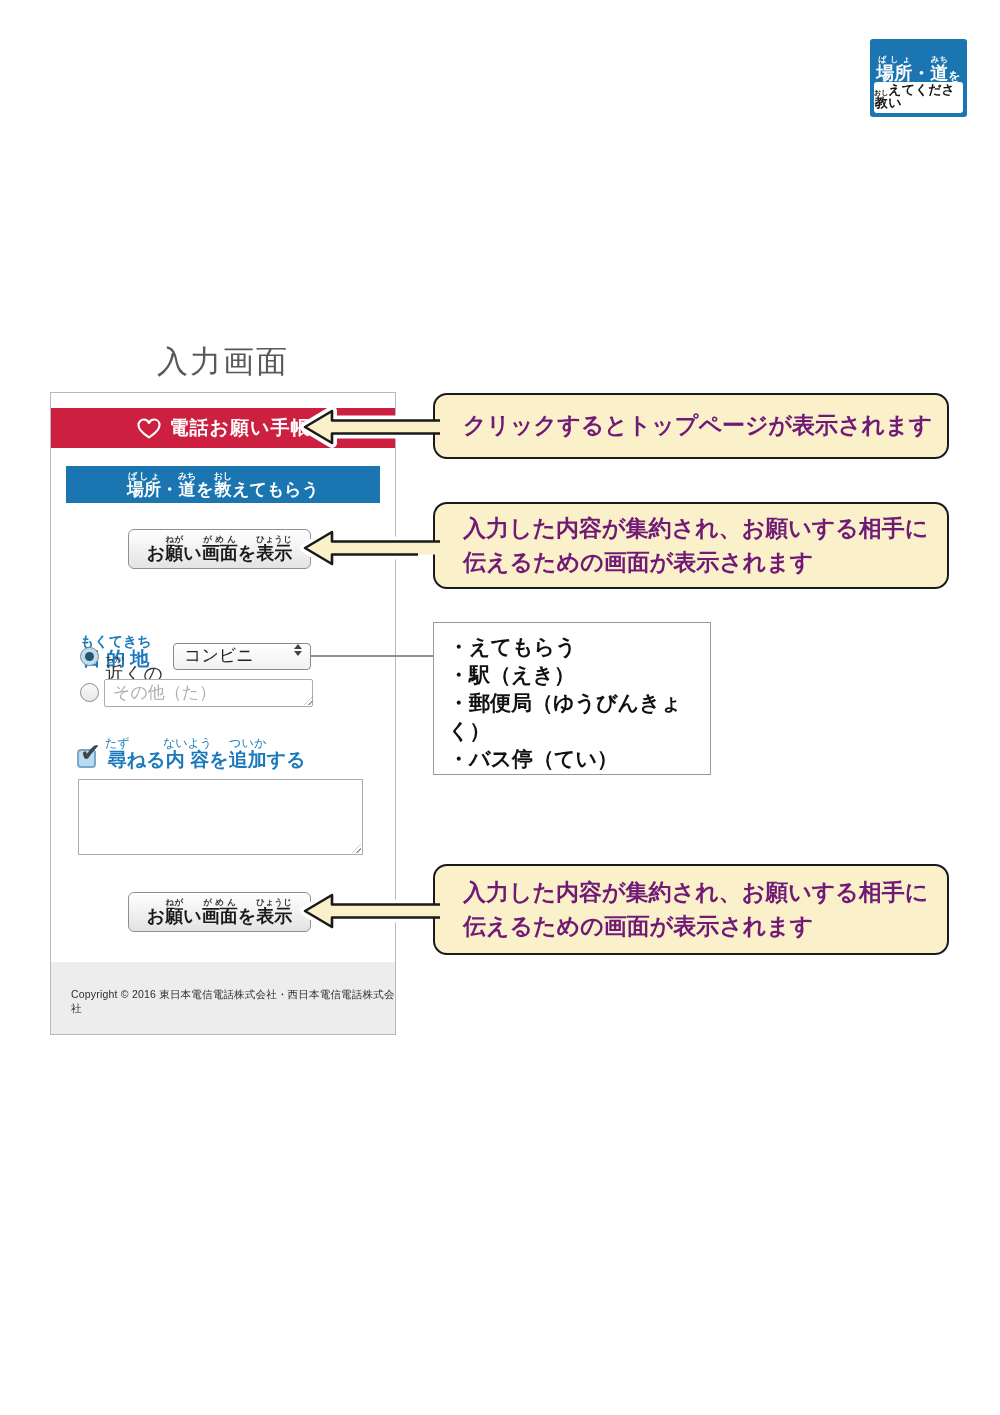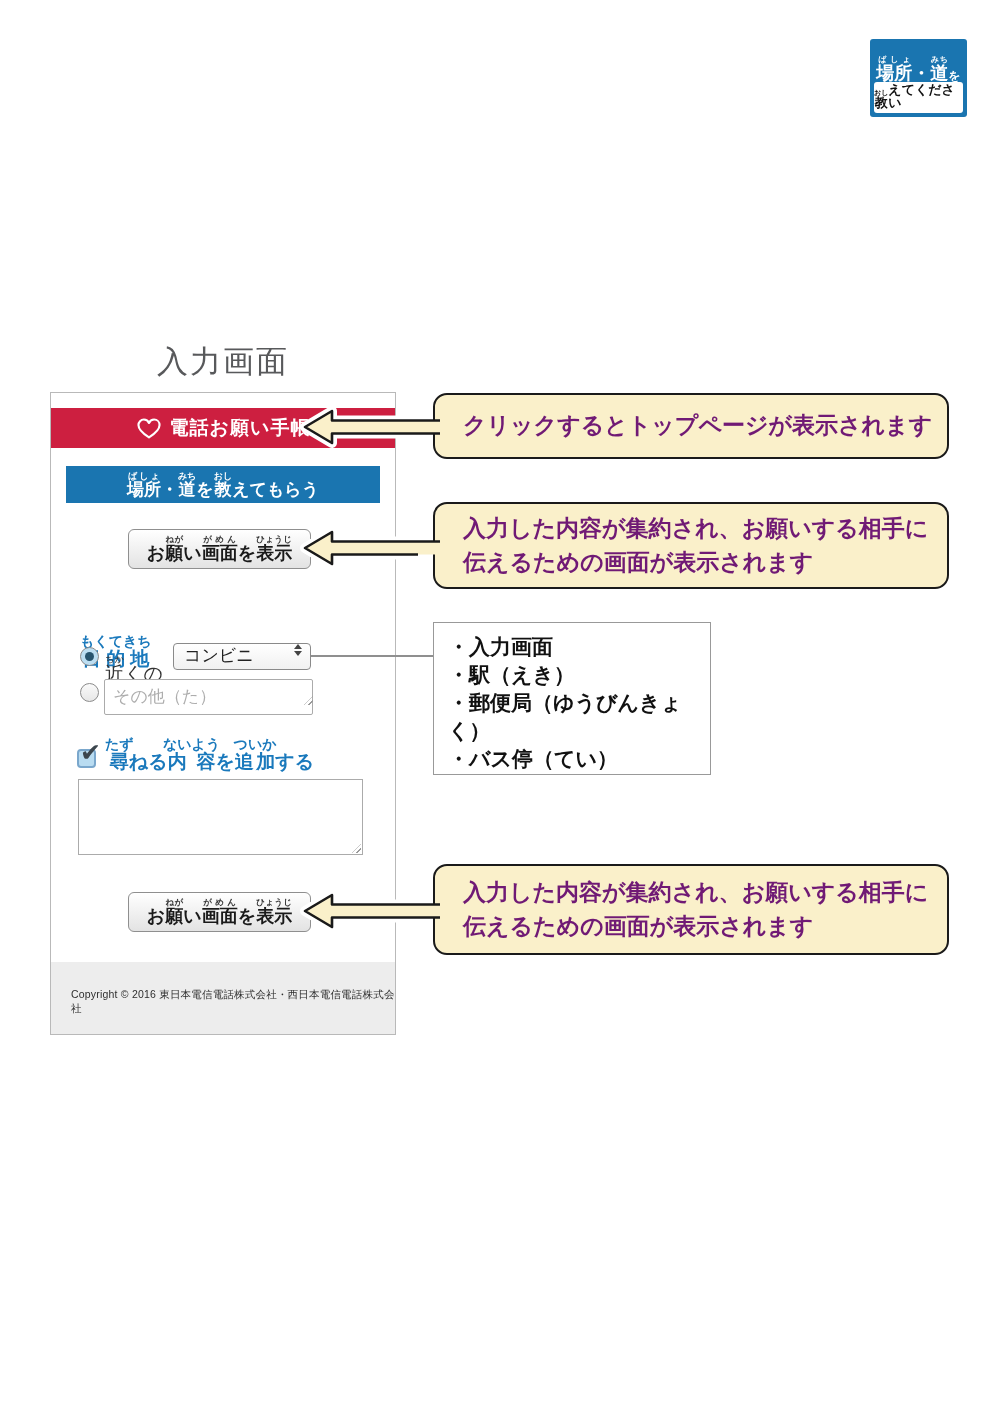--- a/index.html
+++ b/index.html
@@ -61,32 +61,32 @@
 
   .dropdown{position:absolute;left:122px;top:250px;width:138px;height:27px;
     border:1px solid #8a8a8a;border-radius:4px;background:linear-gradient(#ffffff,#f1f1f1);
     display:flex;align-items:flex-start;padding:0 8px 0 10px;font-size:17px;color:#222;cursor:pointer;}
   .spinner{margin-left:auto;display:flex;flex-direction:column;align-items:center;}
   .spinner .up{width:0;height:0;border-left:4px solid transparent;border-right:4px solid transparent;
     border-bottom:5px solid #444;margin-bottom:2px;}
   .spinner .down{width:0;height:0;border-left:4px solid transparent;border-right:4px solid transparent;
     border-top:5px solid #444;}
 
-  .other-input{position:absolute;left:53px;top:286px;width:209px;height:36px;
+  .other-input{position:absolute;left:53px;top:286px;width:209px;height:28px;
     border:1px solid #ababab;border-radius:2px;background:#fff;font-size:17px;color:#333;
     padding:0 8px;font-family:inherit;}
   .other-input::placeholder{color:#adadad;opacity:1;}
 
   .checkbox{position:absolute;left:26px;top:356px;width:19px;height:19px;border:2px solid #7aa7cc;
     border-radius:4px;background:#b9dcf1;cursor:pointer;}
   .checkbox .check{position:absolute;left:1px;top:-13px;font-size:25px;color:#3c464e;font-weight:bold;}
 
   .add-label{position:absolute;left:54px;top:344px;font-size:19px;font-weight:bold;
     color:var(--label-blue,#1a79bc);line-height:1.1;}
-  .add-label rt{font-size:14px;font-weight:bold;}
+  .add-label rt{font-size:12px;font-weight:normal;}
 
   .memo-area{position:absolute;left:27px;top:386px;width:285px;height:76px;
     border:1px solid #ababab;background:#fff;resize:none;font-family:inherit;}
   .grip{position:absolute;width:9px;height:9px;
     background:repeating-linear-gradient(135deg,transparent 0 2px,#9a9a9a 2px 3.5px);
     clip-path:polygon(100% 0,100% 100%,0 100%);pointer-events:none;}
   .grip.other-grip{left:253px;top:303px;}
   .grip.memo-grip{left:301px;top:451px;}
 
   .panel-footer{position:absolute;left:0;right:0;bottom:0;height:72px;background:#ededed;
@@ -170,21 +170,21 @@
     <div class="show-btn bottom">お<ruby>願<rt>ねが</rt></ruby>い<ruby>画面<rt>がめん</rt></ruby>を<ruby>表示<rt>ひょうじ</rt></ruby></div>
 
     <div class="panel-footer">
       <span class="copy">Copyright © 2016 東日本電信電話株式会社・西日本電信電話株式会社</span>
     </div>
   </div>
 
   <div class="connector"></div>
 
   <div class="options-box">
-    <span class="opt">・入力画面</span>
+    <span class="opt">・えてもらう</span>
     <span class="opt">・駅（えき）</span>
     <span class="opt">・郵便局（ゆうびんきょく）</span>
     <span class="opt">・バス停（てい）</span>
   </div>
 
   <div class="callout callout-1">
     <span class="txt">クリックするとトップページが表示されます</span>
   </div>
   <div class="callout callout-2">
     <span class="txt">入力した内容が集約され、お願いする相手に

